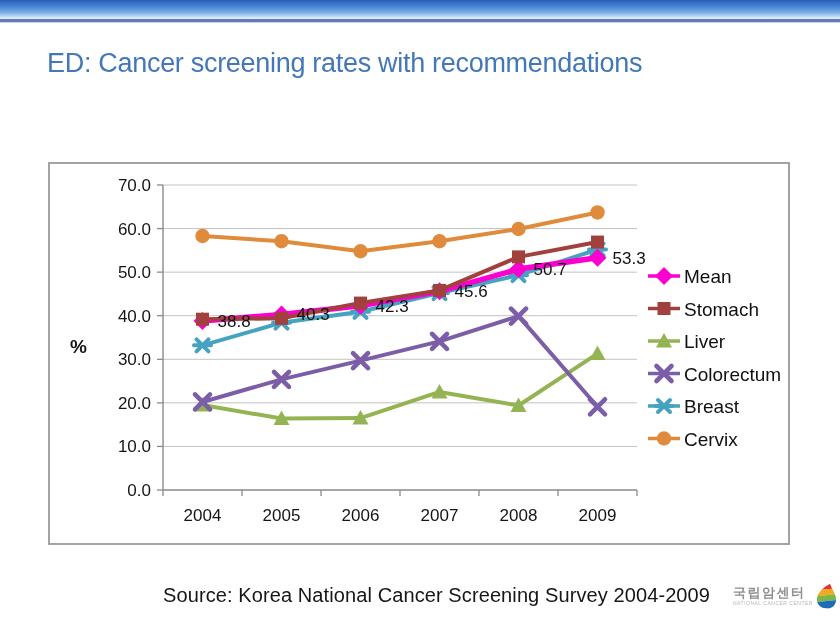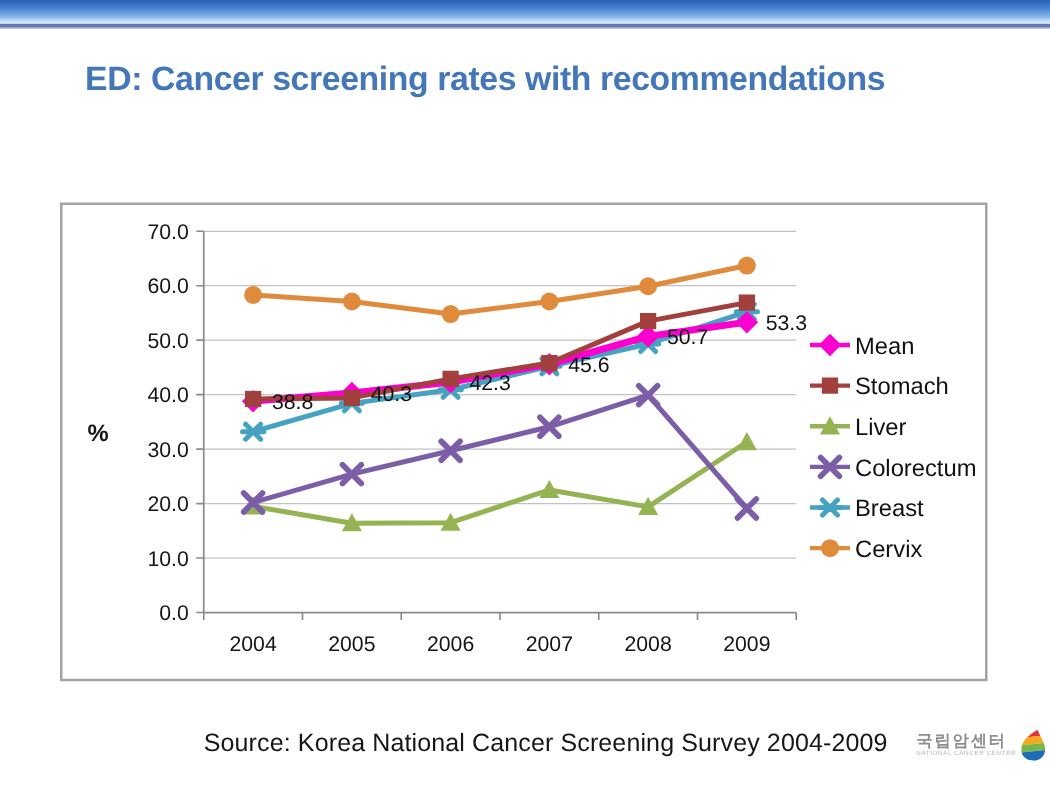--- a/index.html
+++ b/index.html
@@ -10,21 +10,21 @@
   .top-banner{
     position:absolute;left:0;top:0;width:840px;height:19px;
     background:linear-gradient(to bottom,#2B5FB8 0%,#4784D4 35%,#7FB2E8 68%,#C3E2F7 90%,#E8F5FC 100%);
   }
   .banner-rule{
     position:absolute;left:0;top:19px;width:840px;height:3px;background:#6776B4;
     border-bottom:1px solid #C9D3EA;
   }
   .slide-title{
     position:absolute;left:47px;top:48px;width:740px;
-    font-size:27px;font-weight:bold;color:#4377B8;letter-spacing:-0.3px;margin-left:21px;
+    font-size:27px;font-weight:normal;color:#4377B8;letter-spacing:-0.3px;
   }
   .chart-frame{
     position:absolute;left:48px;top:162px;width:742px;height:383px;
     border:2px solid #A3A3A3;box-sizing:border-box;background:#ffffff;
   }
   .chart-frame svg{position:absolute;left:0;top:0;}
   .source-line{
     position:absolute;left:163px;top:584px;
     font-size:20px;color:#161616;letter-spacing:0.1px;
   }

